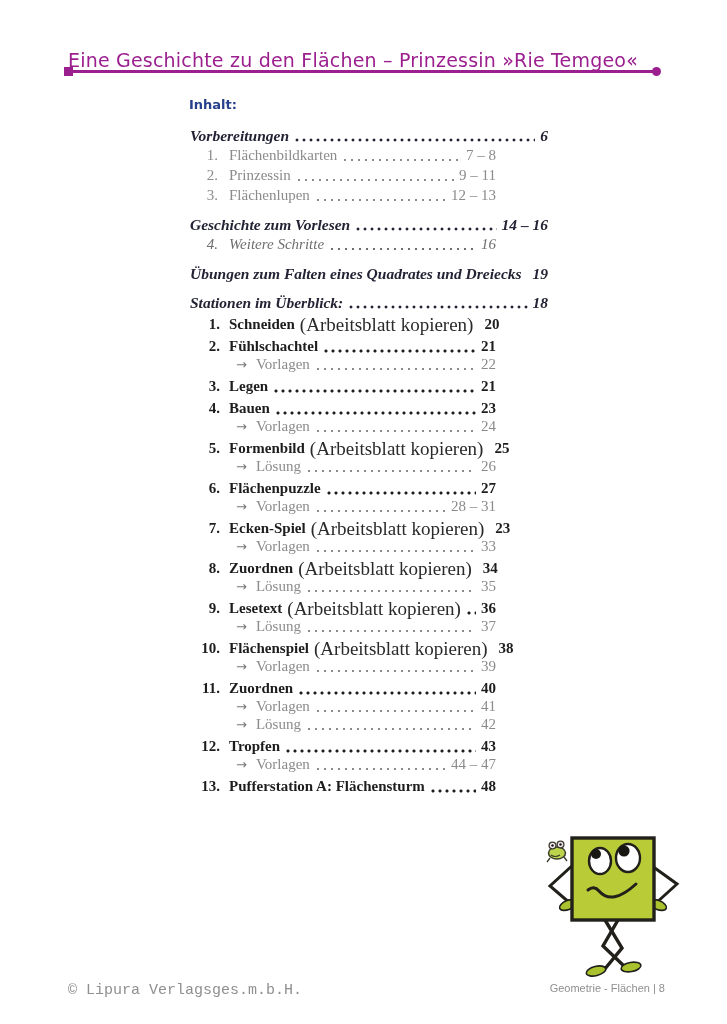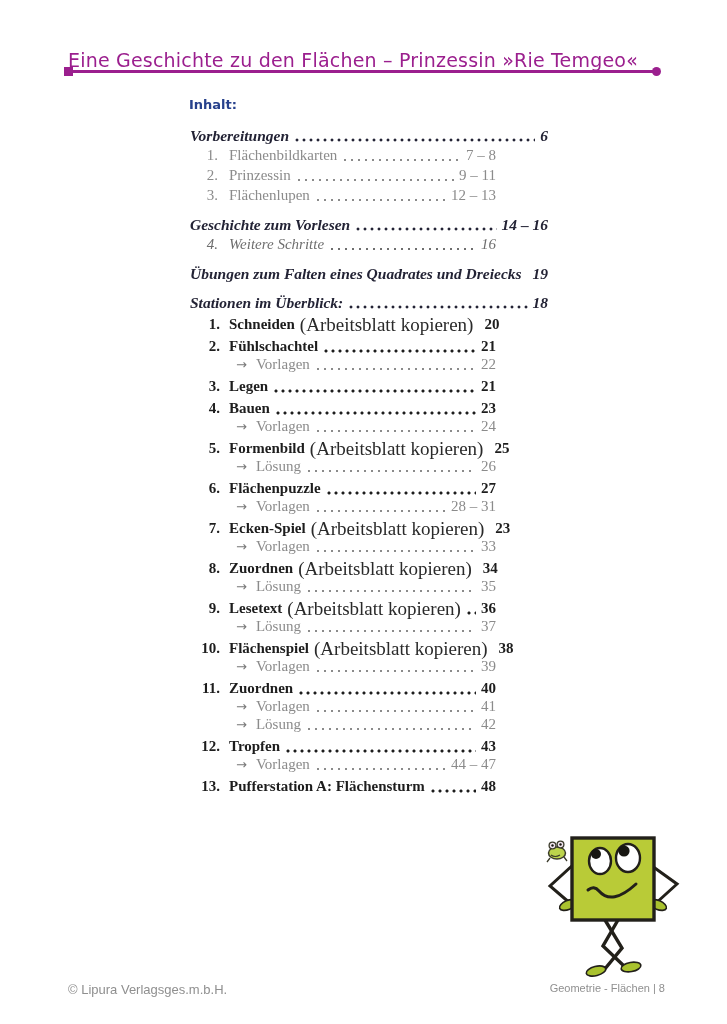--- a/index.html
+++ b/index.html
@@ -55,21 +55,21 @@
   .t-arrow{margin-top:1px;color:#8b8b8b;padding-right:52px;padding-left:46px;}
   .t-arrow .arrow{margin-right:9px;font-size:13px;color:#777;font-family:"DejaVu Sans", sans-serif;}
   .page-num{margin-left:2px;}
 
   
   .mascot{position:absolute;left:538px;top:826px;width:148px;height:152px;}
 
   
   .footer-left{
     position:absolute;left:68px;top:982px;
-    font-family:Liberation Sans, sans-serif;font-size:13px;color:#8f8f8f;
+    font-family:Liberation Mono, monospace;font-size:15px;color:#8f8f8f;
   }
   .footer-right{
     position:absolute;right:62px;top:982px;
     font-family:"Liberation Sans", sans-serif;font-size:11px;color:#8f8f8f;
   }
 </style>
 </head>
 <body>
 
 <h1 class="title">Eine Geschichte zu den Flächen – Prinzessin »Rie Temgeo«</h1>

